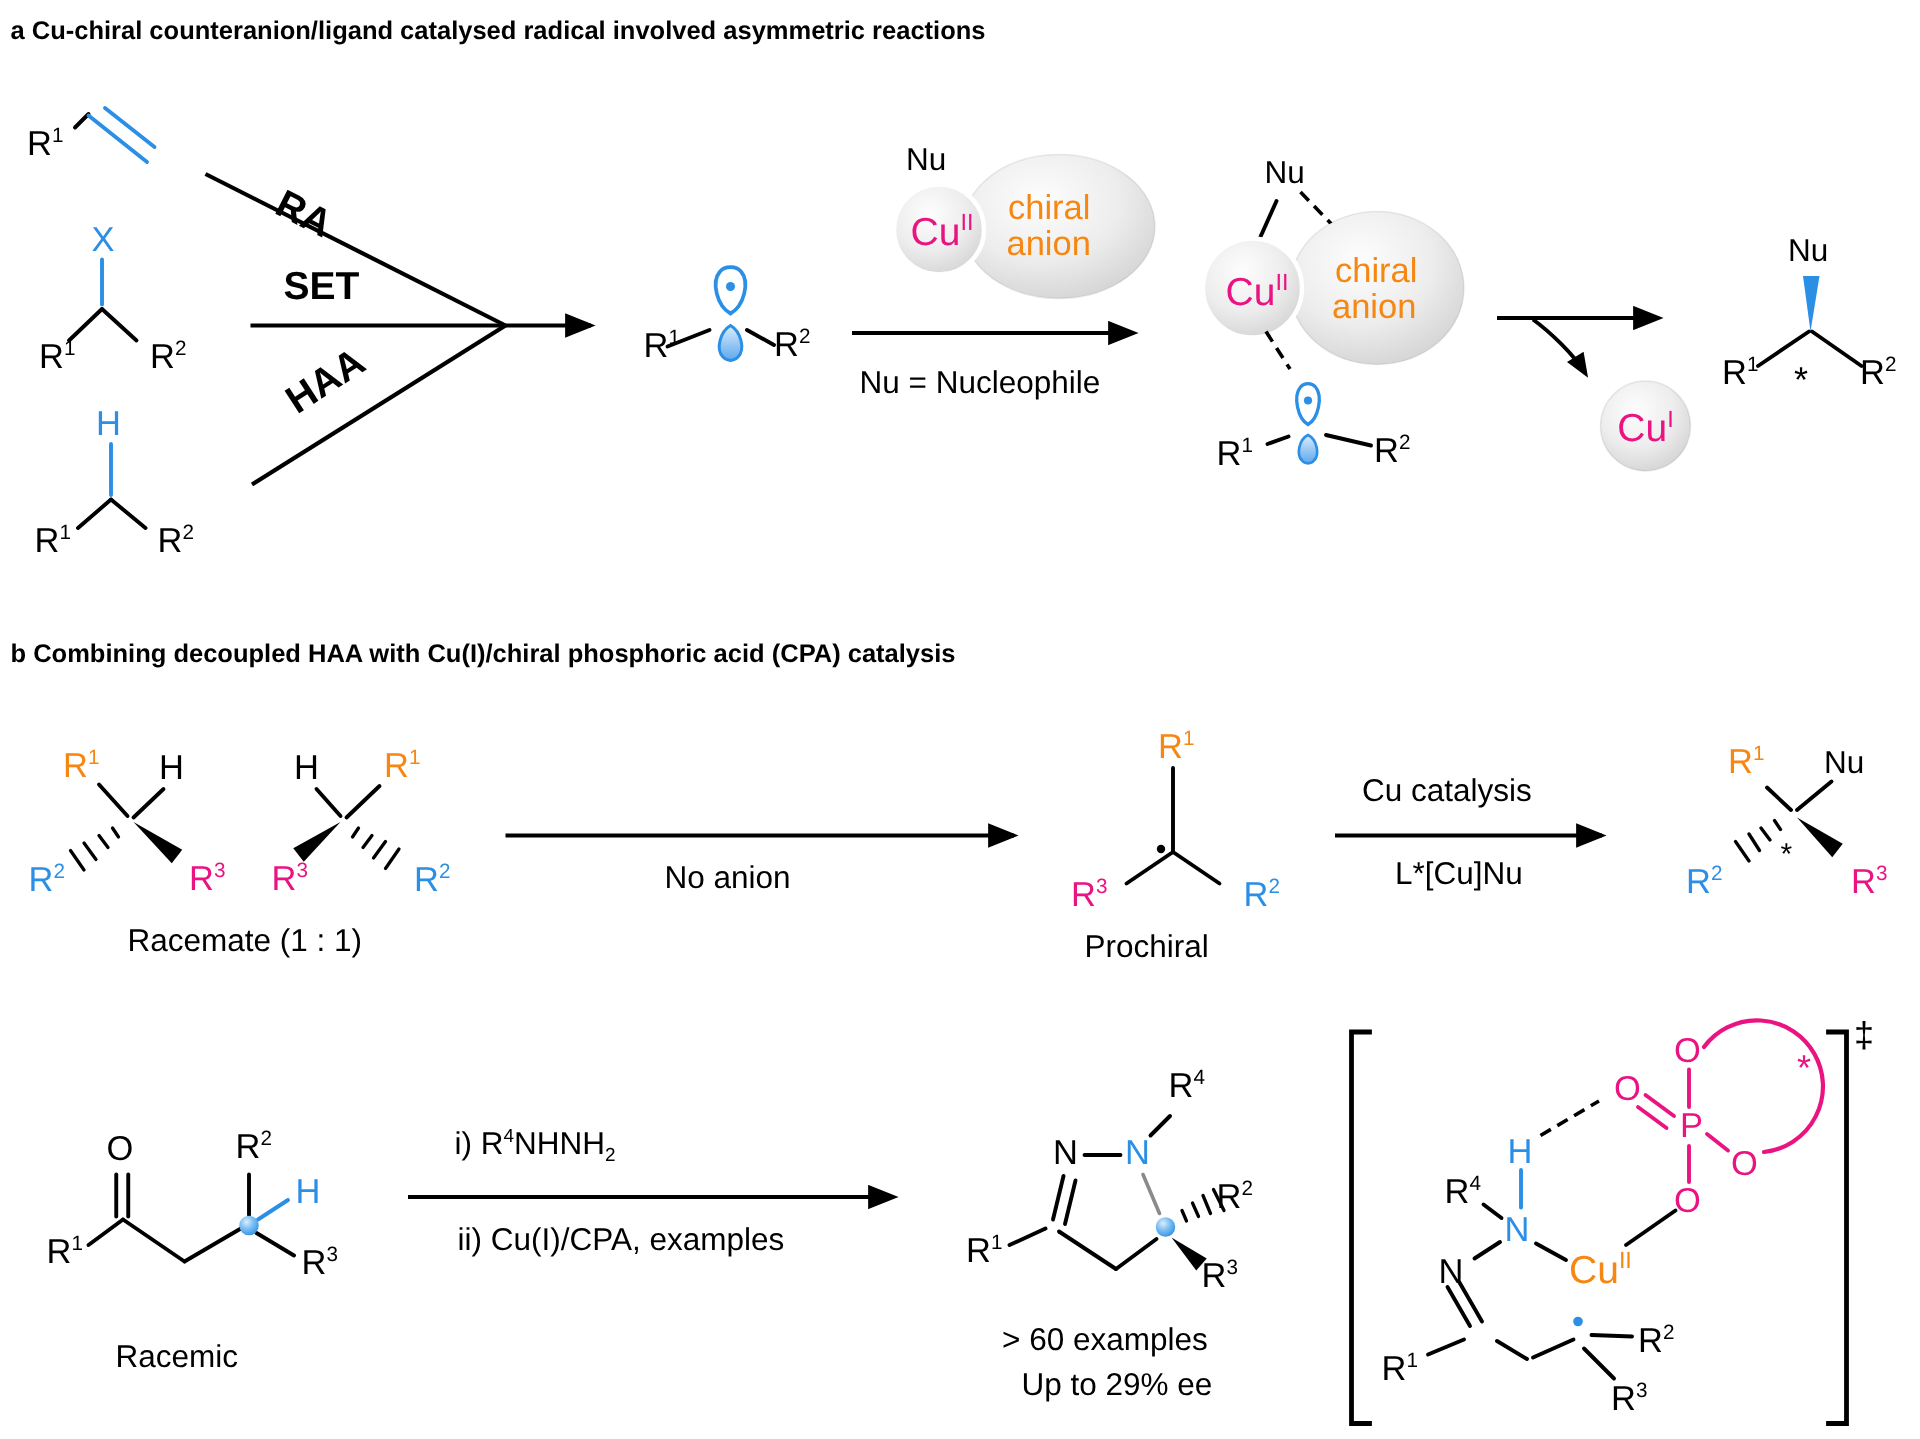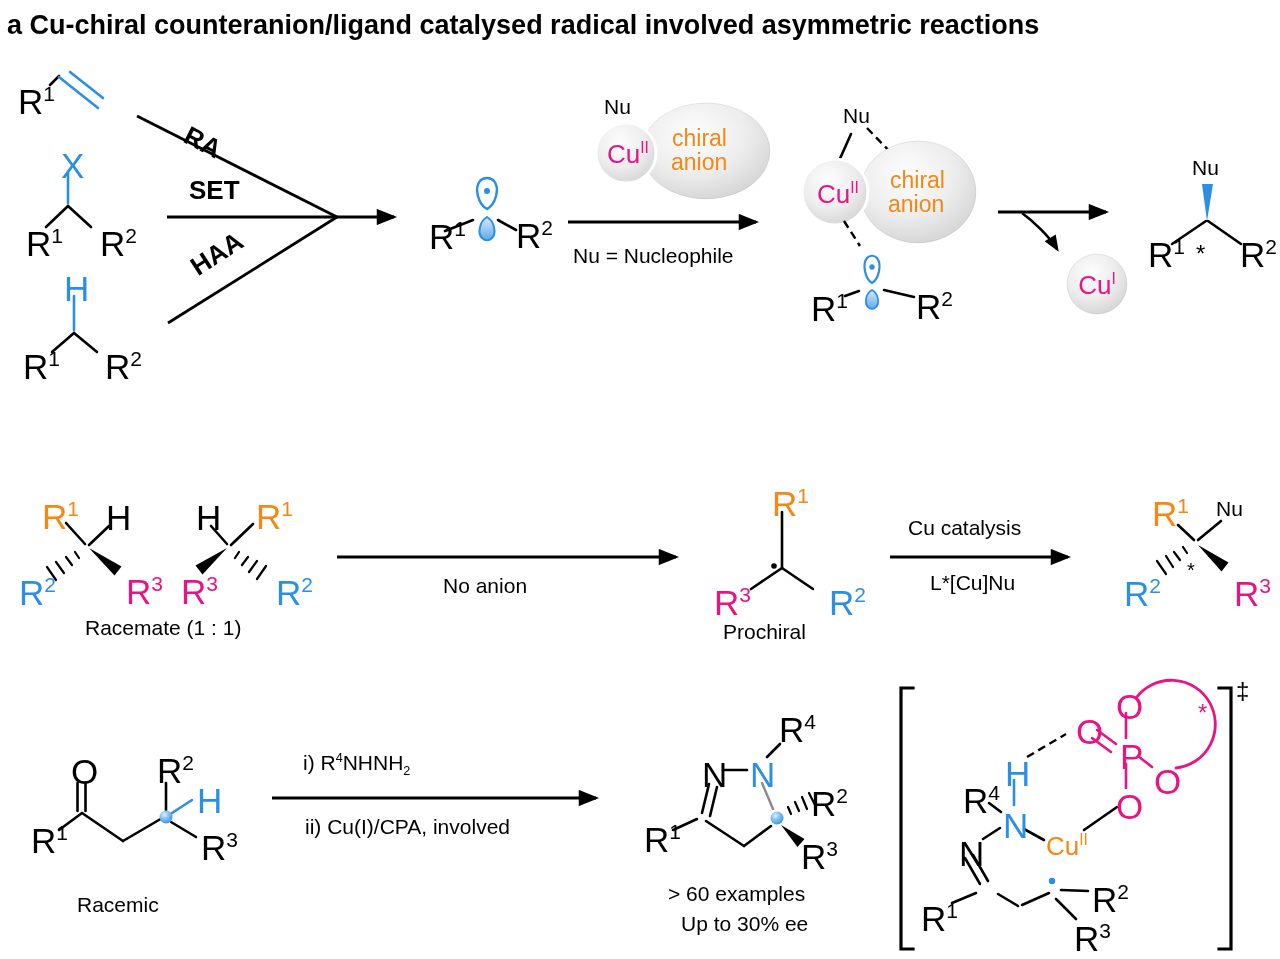--- a/index.html
+++ b/index.html
@@ -6,27 +6,27 @@
     --blue:#2B8FE6; --pink:#EA1382; --orange:#F58712; --blk:#000;
   }
   html,body{margin:0;padding:0;background:#fff;}
   .fig{position:relative;width:1280px;height:959px;background:#fff;overflow:hidden;
        font-family:"Liberation Sans","DejaVu Sans",sans-serif;}
   .fig svg{position:absolute;left:0;top:0;}
   .lbl{position:absolute;white-space:nowrap;line-height:1;color:#000;
        font-family:"Liberation Sans","DejaVu Sans",sans-serif;}
   .lbl sup{font-size:60%;line-height:0;vertical-align:super;}
   .lbl sub{font-size:60%;line-height:0;vertical-align:sub;}
-  .atom{font-size:35px;}
+  .atom{font-size:23px;}
   .t25{font-size:21px;}
   .t23{font-size:23px;}
   .t20{font-size:20px;}
   .t24{font-size:24px;}
   .cu{font-size:26px;}
-  .title{font-size:27px;font-weight:700;}
+  .title{font-size:17px;font-weight:700;}
   .b{font-weight:700;}
   .blue{color:var(--blue);} .pink{color:var(--pink);} .orange{color:var(--orange);}
   .ctr{transform:translateX(-50%);}
   .rotRA{transform:rotate(27deg);transform-origin:0 0;}
   .rotHAA{transform:rotate(-33deg);transform-origin:0 0;}
 
   
   .bond{stroke:#000;stroke-width:2.6;stroke-linecap:round;fill:none;}
   .bondB{stroke:var(--blue);stroke-width:2.6;stroke-linecap:round;fill:none;}
   .bondP{stroke:var(--pink);stroke-width:2.6;stroke-linecap:round;fill:none;}
@@ -249,20 +249,21 @@
 <span class="lbl atom" style="left:916px;top:289px"><span>R</span><sup>2</sup></span>
 
 <span class="lbl cu pink ctr" style="left:1097px;top:272px"><span>Cu</span><sup>I</sup></span>
 
 <span class="lbl t25" style="left:1192px;top:157px">Nu</span>
 <span class="lbl atom" style="left:1148px;top:237px"><span>R</span><sup>1</sup></span>
 <span class="lbl t24" style="left:1196px;top:242px">*</span>
 <span class="lbl atom" style="left:1240px;top:237px"><span>R</span><sup>2</sup></span>
 
 
+<span class="lbl title" style="left:7px;top:427px">b Combining decoupled HAA with Cu(I)/chiral phosphoric acid (CPA) catalysis</span>
 
 <span class="lbl atom orange" style="left:42px;top:499px"><span>R</span><sup>1</sup></span>
 <span class="lbl atom" style="left:106px;top:500px">H</span>
 <span class="lbl atom blue" style="left:19px;top:575px"><span>R</span><sup>2</sup></span>
 <span class="lbl atom pink" style="left:126px;top:574px"><span>R</span><sup>3</sup></span>
 
 <span class="lbl atom" style="left:196px;top:500px">H</span>
 <span class="lbl atom orange" style="left:256px;top:499px"><span>R</span><sup>1</sup></span>
 <span class="lbl atom pink" style="left:181px;top:574px"><span>R</span><sup>3</sup></span>
 <span class="lbl atom blue" style="left:276px;top:575px"><span>R</span><sup>2</sup></span>
@@ -286,30 +287,30 @@
 <span class="lbl atom pink" style="left:1234px;top:576px"><span>R</span><sup>3</sup></span>
 
 <span class="lbl atom" style="left:71px;top:754px">O</span>
 <span class="lbl atom" style="left:31px;top:823px"><span>R</span><sup>1</sup></span>
 <span class="lbl atom" style="left:157px;top:753px"><span>R</span><sup>2</sup></span>
 <span class="lbl atom blue" style="left:197px;top:783px">H</span>
 <span class="lbl atom" style="left:201px;top:830px"><span>R</span><sup>3</sup></span>
 <span class="lbl t25" style="left:77px;top:894px">Racemic</span>
 
 <span class="lbl t25" style="left:303px;top:752px"><span>i) R</span><sup>4</sup><span>NHNH</span><sub>2</sub></span>
-<span class="lbl t25" style="left:305px;top:816px">ii) Cu(I)/CPA, involved</span>
+<span class="lbl t25" style="left:305px;top:816px">ii) Cu(I)/CPA, examples</span>
 
 <span class="lbl atom" style="left:702px;top:757px">N</span>
 <span class="lbl atom blue" style="left:750px;top:757px">N</span>
 <span class="lbl atom" style="left:779px;top:712px"><span>R</span><sup>4</sup></span>
 <span class="lbl atom" style="left:811px;top:786px"><span>R</span><sup>2</sup></span>
 <span class="lbl atom" style="left:801px;top:839px"><span>R</span><sup>3</sup></span>
 <span class="lbl atom" style="left:644px;top:822px"><span>R</span><sup>1</sup></span>
 <span class="lbl t25" style="left:668px;top:883px">&gt; 60 examples</span>
-<span class="lbl t25" style="left:681px;top:913px">Up to 30% ee</span>
+<span class="lbl t25" style="left:681px;top:913px">Up to 29% ee</span>
 
 <span class="lbl t24" style="left:1236px;top:679px">‡</span>
 <span class="lbl atom pink" style="left:1116px;top:689px">O</span>
 <span class="lbl atom pink" style="left:1076px;top:714px">O</span>
 <span class="lbl atom pink" style="left:1120px;top:739px">P</span>
 <span class="lbl atom pink" style="left:1154px;top:764px">O</span>
 <span class="lbl atom pink" style="left:1116px;top:789px">O</span>
 <span class="lbl t24 pink" style="left:1198px;top:701px">*</span>
 <span class="lbl atom blue" style="left:1005px;top:756px">H</span>
 <span class="lbl atom" style="left:963px;top:783px"><span>R</span><sup>4</sup></span>

